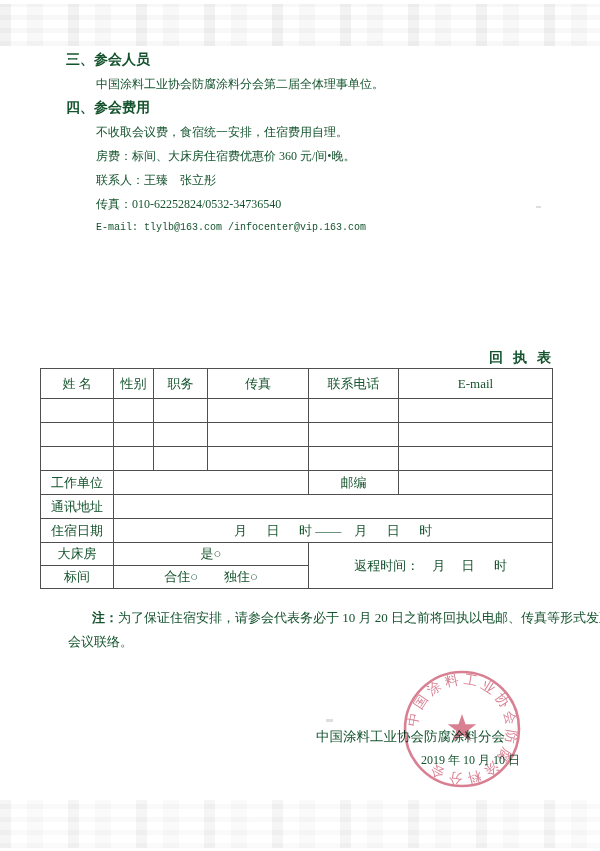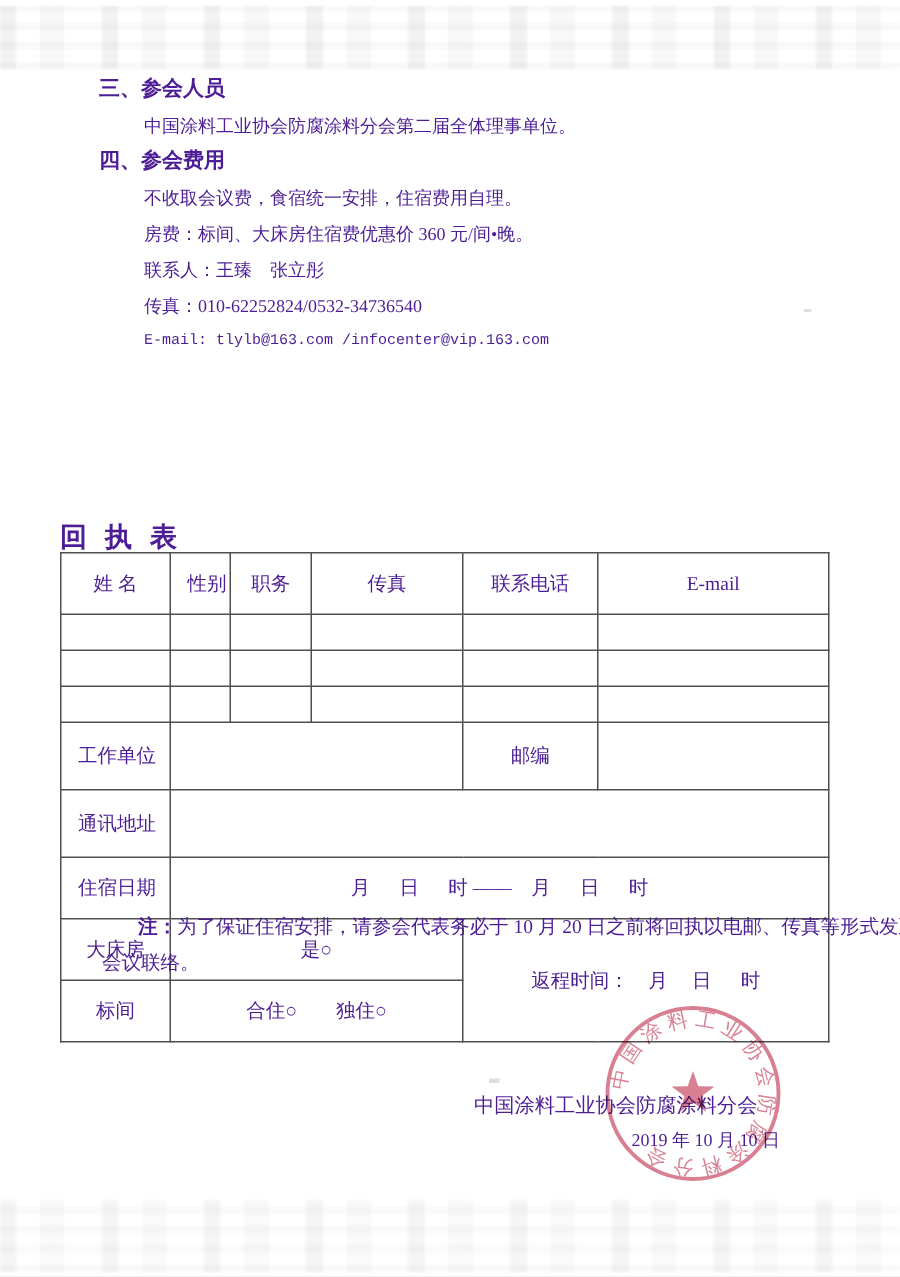--- a/index.html
+++ b/index.html
@@ -4,21 +4,21 @@
 <style>
   * { margin: 0; padding: 0; box-sizing: border-box; }
   html, body { background: #e8e8e8; }
   .page {
     position: relative;
     width: 600px;
     height: 851px;
     margin: 0 auto;
     background: #ffffff;
     overflow: hidden;
-    color: #4c1d95;
+    color: #14532d;
     font-family: "Liberation Serif", "DejaVu Serif", "DejaVu Sans", serif;
     font-size: 13px;
   }
   
   .noise {
     position: absolute; left: 0; right: 0;
     background:
       repeating-linear-gradient(90deg, rgba(185,185,185,0.18) 0 11px, rgba(255,255,255,0) 11px 27px, rgba(200,200,200,0.12) 27px 43px, rgba(255,255,255,0) 43px 68px),
       repeating-linear-gradient(0deg, rgba(205,205,205,0.14) 0 5px, rgba(255,255,255,0) 5px 13px);
     filter: blur(0.7px);
@@ -28,39 +28,39 @@
   .noise-bottom { top: 800px; height: 48px; opacity: 0.8; }
   .speck { position: absolute; background: rgba(160,160,160,0.35); filter: blur(0.5px); }
 
   .content { position: absolute; top: 48px; left: 0; right: 0; }
   .line { line-height: 24px; white-space: pre; }
   .heading { margin-left: 66px; font-weight: bold; font-size: 14px; }
   .body-line { margin-left: 96px; font-size: 12px; }
   .mono { font-family: "Liberation Mono", "DejaVu Sans Mono", monospace; font-size: 10px; }
 
   .table-block { position: absolute; top: 348px; left: 40px; width: 512px; }
-  .table-title { text-align: left; font-weight: bold; font-size: 18px; line-height: 20px; white-space: pre; letter-spacing: 1px; }
+  .table-title { text-align: right; font-weight: bold; font-size: 14px; line-height: 20px; white-space: pre; letter-spacing: 1px; }
   table.reply {
     border-collapse: collapse;
     table-layout: fixed;
     width: 512px;
     margin-top: 0;
   }
   table.reply th, table.reply td {
     border: 1px solid #4f4f4f;
     font-weight: normal;
     font-size: 13px;
     text-align: center;
     white-space: pre;
     overflow: hidden;
-    padding: 11px;
+    padding: 0;
   }
   tr.hdr { height: 30px; }
   tr.empty { height: 24px; }
-  tr.r-unit, tr.r-addr { height: 45px; }
+  tr.r-unit, tr.r-addr { height: 24px; }
   tr.r-date { height: 24px; }
   tr.r-king, tr.r-std { height: 23px; }
   td.left { text-align: left; padding-left: 9px; }
   td.return-cell { text-align: left; padding-left: 12px; }
 
   .note-block { position: absolute; top: 606px; left: 68px; width: 470px; }
   .note-line1 { padding-left: 24px; }
   .note-prefix { font-weight: bold; }
 
   .signature { position: absolute; top: 725px; right: 80px; text-align: right; }

